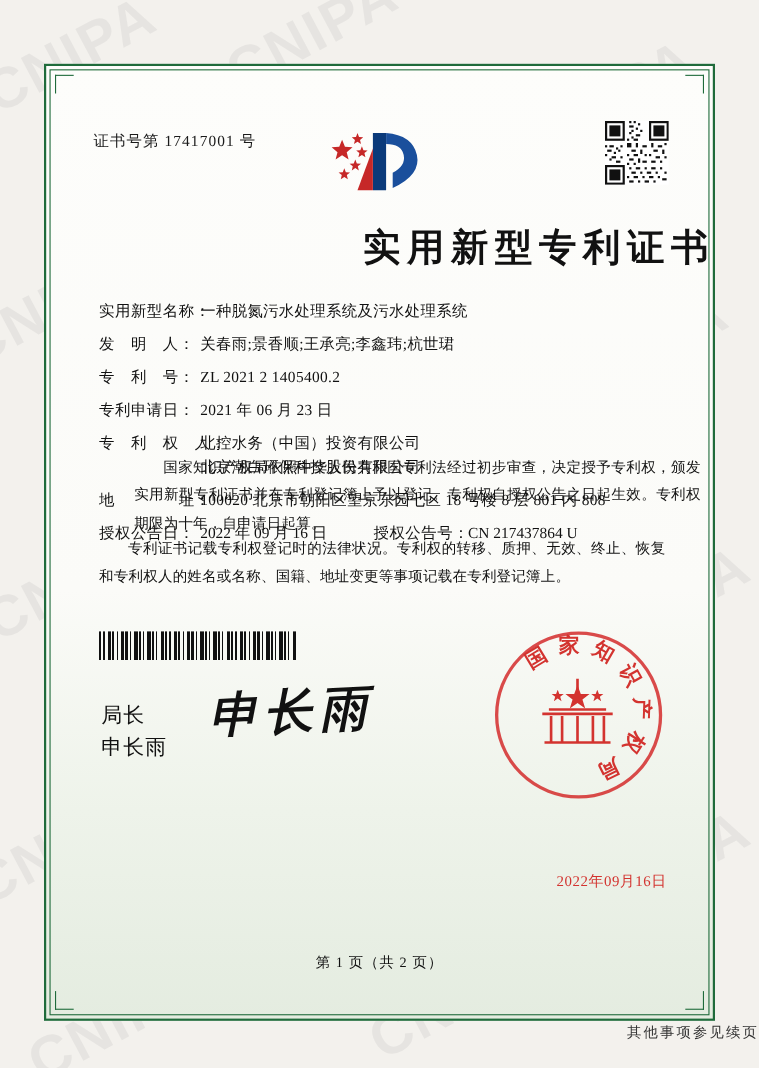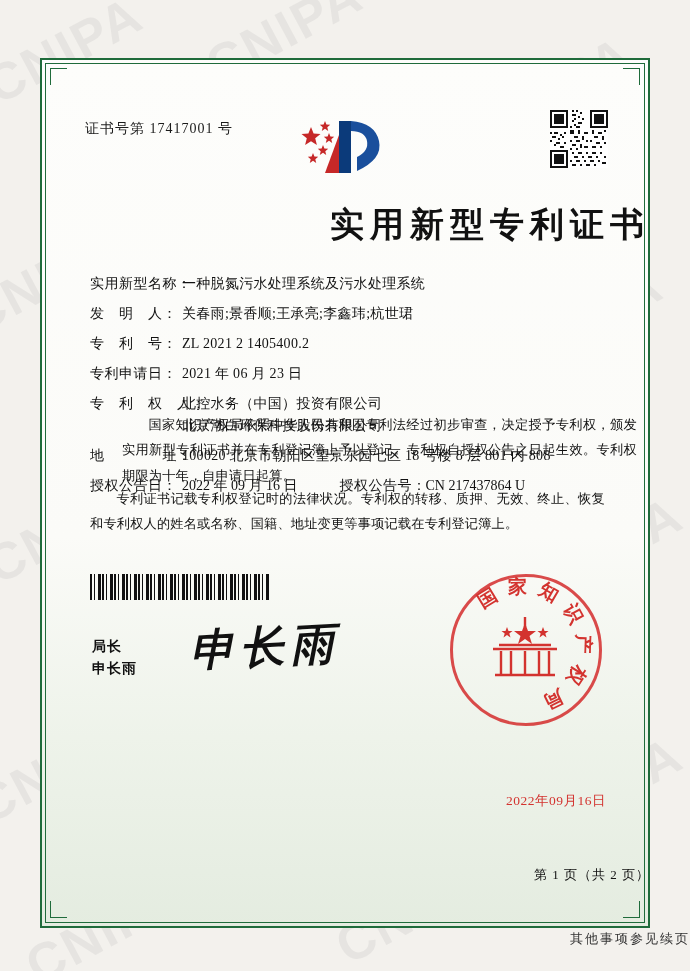--- a/index.html
+++ b/index.html
@@ -165,25 +165,24 @@
       #111 4px, #111 5px,
       transparent 5px, transparent 8px,
       #111 8px, #111 11px,
       transparent 11px, transparent 12px
     );
   }
   .signature-block {
     position: absolute;
     left: 52px;
     top: 578px;
-    font-size: 14px;
+    font-size: 19px;
     line-height: 1.55;
     color: #111;
     letter-spacing: 1px;
-    font-weight: bold;
   }
   .handsign {
     position: absolute;
     left: 150px;
     top: 560px;
     font-family: "DejaVu Serif", serif;
     font-size: 44px;
     font-weight: bold;
     font-style: italic;
     color: #111;
@@ -222,21 +221,21 @@
     bottom: 118px;
     font-size: 13.5px;
     color: #d3332f;
     letter-spacing: 0.5px;
     font-family: "Liberation Serif", serif;
   }
   .page-no {
     position: absolute;
     left: 0; right: 0;
     bottom: 44px;
-    text-align: right;
+    text-align: center;
     font-size: 13px;
     color: #111;
     letter-spacing: 1px;
     margin-top: 32px;
   }
   .footnote {
     position: absolute;
     left: 0; right: 0;
     top: 930px;
     text-align: right;

